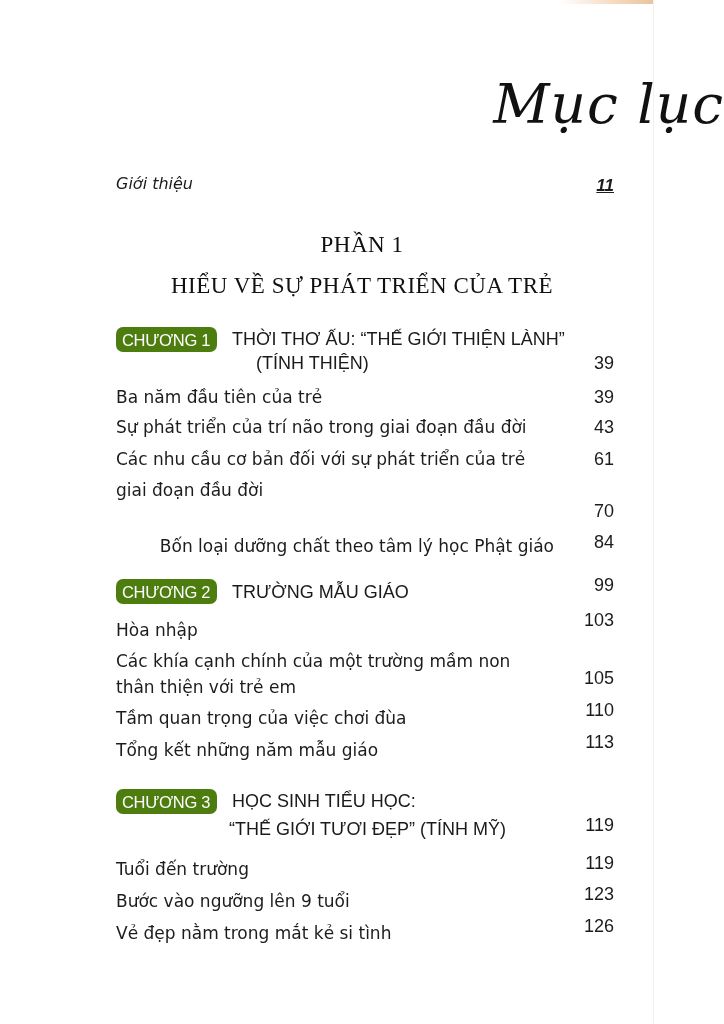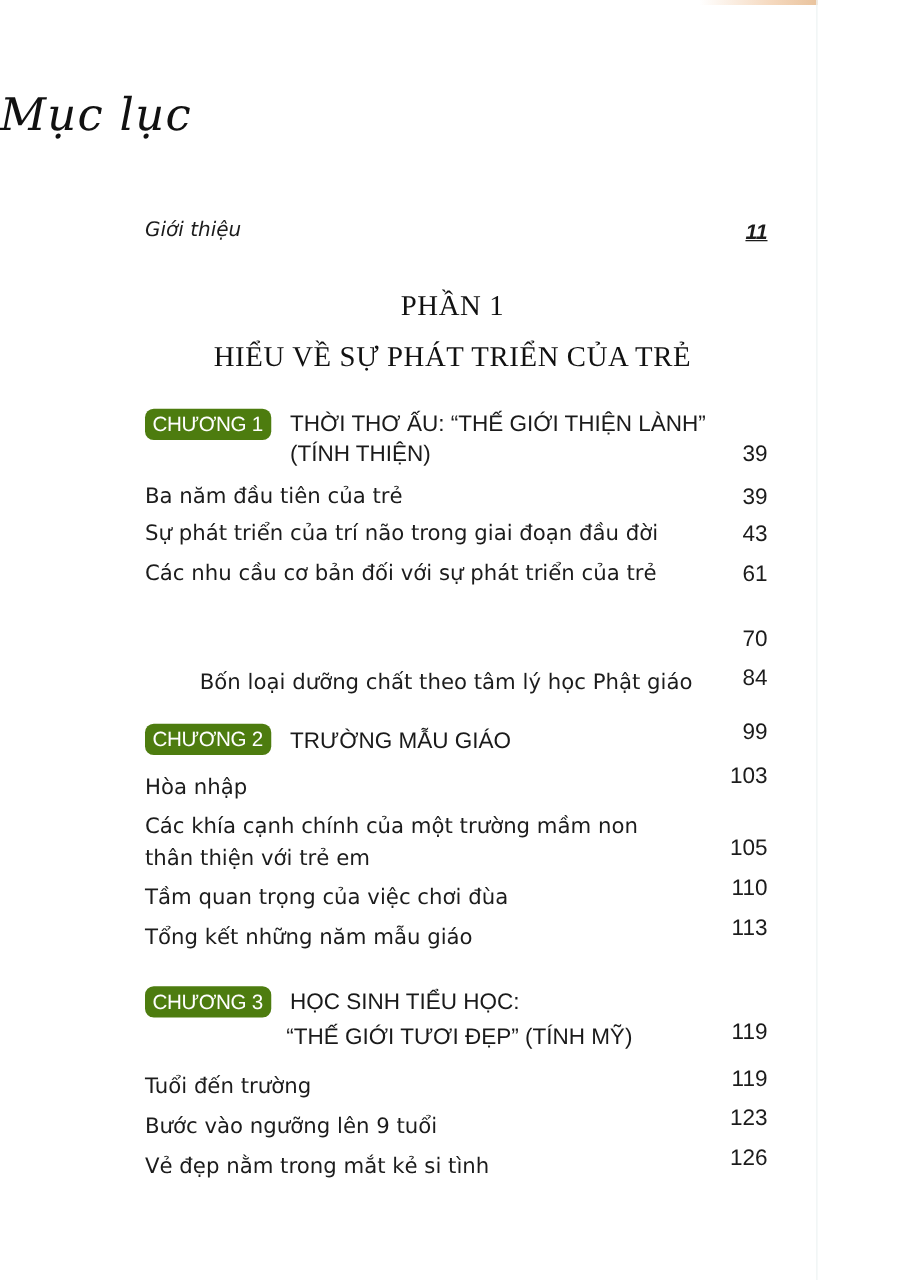--- a/index.html
+++ b/index.html
@@ -8,22 +8,22 @@
     font-family: "DejaVu Sans", sans-serif; color: #1a1a1a;
   }
   .top-edge {
     position: absolute; top: 0; left: 560px; width: 94px; height: 4px;
     background: linear-gradient(90deg, #fff 0%, #f5d9bf 60%, #e9c39d 100%);
   }
   .right-edge {
     position: absolute; top: 0; right: 70px; width: 1px; height: 1024px; background: #eef3f3;
   }
   .title {
-    position: absolute; top: 72px; left: 0; width: 724px; text-align: left;
-    font-family: "DejaVu Serif", serif; font-style: italic; font-size: 36px; color: #111;
+    position: absolute; top: 72px; left: 0; width: 724px; text-align: right;
+    font-family: "DejaVu Serif", serif; font-style: italic; font-size: 55px; color: #111;
     letter-spacing: 1px;
   }
   .row { position: absolute; left: 116px; width: 498px; font-size: 17px; line-height: 26px; color: #1c1c1c; }
   .row .label { display: block; padding-right: 60px; }
   .row .page { position: absolute; right: 0; font-family: "Liberation Sans", sans-serif; font-size: 18px; }
   .intro { top: 171px; font-style: italic; font-size: 16px; }
   .intro .page { top: 2px; font-style: italic; font-weight: bold; font-size: 17px; text-decoration: underline; }
   .part {
     position: absolute; left: 0; width: 724px; text-align: center;
     font-family: "Liberation Serif", serif; font-size: 23px; color: #111; letter-spacing: 0.5px;
@@ -48,36 +48,37 @@
   <span class="label">Giới thiệu</span>
   <span class="page">11</span>
 </div>
 
 <div class="part" style="top:232px;">PHẦN 1</div>
 <div class="part" style="top:273px;">HIỂU VỀ SỰ PHÁT TRIỂN CỦA TRẺ</div>
 
 <div class="chapter-head" style="top:326px; height:52px;">
   <span class="badge">CHƯƠNG 1</span>
   <span class="chapter-title" style="top:0;">THỜI THƠ ẤU: “THẾ GIỚI THIỆN LÀNH”</span>
-  <span class="chapter-title" style="top:24px;">(TÍNH THIỆN)</span>
+  <span class="chapter-title" style="top:24px;margin-left:24px;">(TÍNH THIỆN)</span>
   <span class="page" style="top:24px;">39</span>
 </div>
 <div class="row" style="top:384px;">
   <span class="label">Ba năm đầu tiên của trẻ</span>
   <span class="page" style="top:0;">39</span>
 </div>
 <div class="row" style="top:414px;">
   <span class="label">Sự phát triển của trí não trong giai đoạn đầu đời</span>
   <span class="page" style="top:0;">43</span>
 </div>
 <div class="row" style="top:446px;">
   <span class="label">Các nhu cầu cơ bản đối với sự phát triển của trẻ</span>
   <span class="page" style="top:0;">61</span>
 </div>
 <div class="row" style="top:477px;">
+  <span class="label">giai đoạn đầu đời</span>
   <span class="page" style="top:21px;">70</span>
 </div>
 <div class="row" style="top:533px;text-align:right;">
   <span class="label">Bốn loại dưỡng chất theo tâm lý học Phật giáo</span>
   <span class="page" style="top:-4px;">84</span>
 </div>
 
 <div class="chapter-head" style="top:578px; height:28px;">
   <span class="badge">CHƯƠNG 2</span>
   <span class="chapter-title" style="top:1px;">TRƯỜNG MẪU GIÁO</span>

